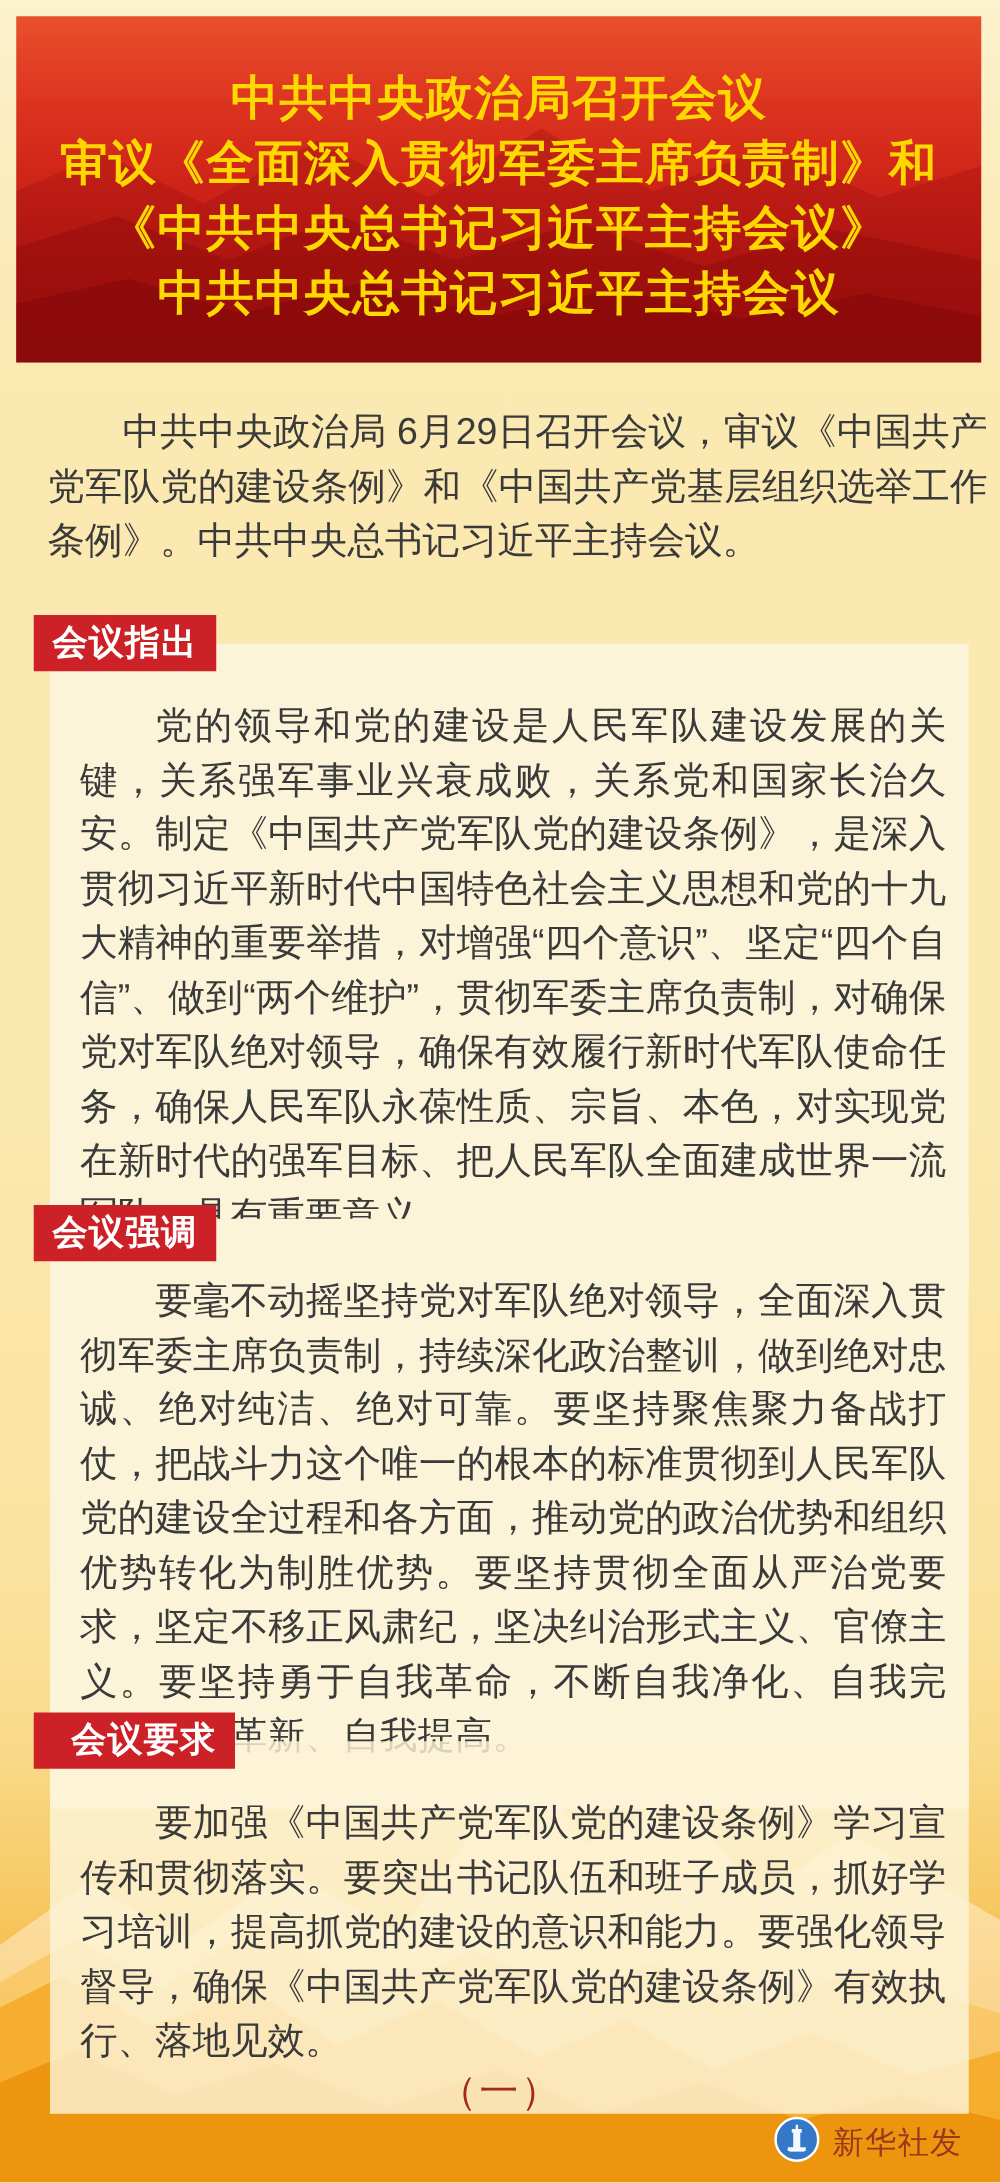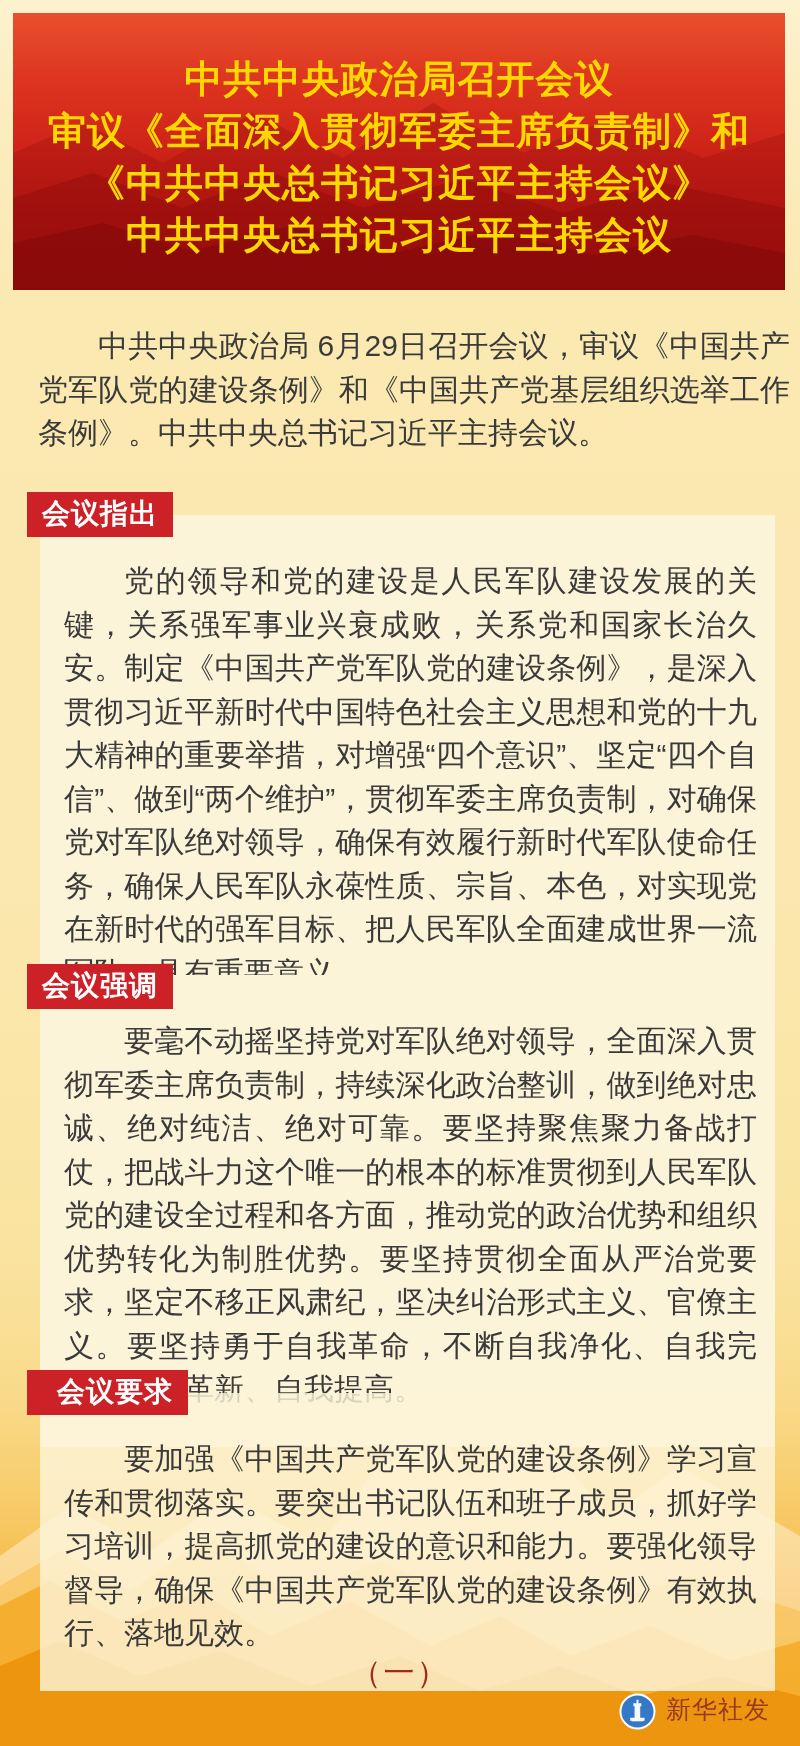--- a/index.html
+++ b/index.html
@@ -116,21 +116,21 @@
     text-align:center;
     font-size:31px;
     color:#a52914;
     letter-spacing:2px;
     z-index:4;
   }
   .credit{
     position:absolute;
     top:1693px;right:30px;
     display:flex;
-    align-items:flex-start;
+    align-items:flex-end;
     gap:10px;
     z-index:4;
   }
   .credit .logo{
     width:37px;height:37px;
     display:inline-block;
   }
   .credit .credit-text{
     font-size:25px;
     color:#97391d;

